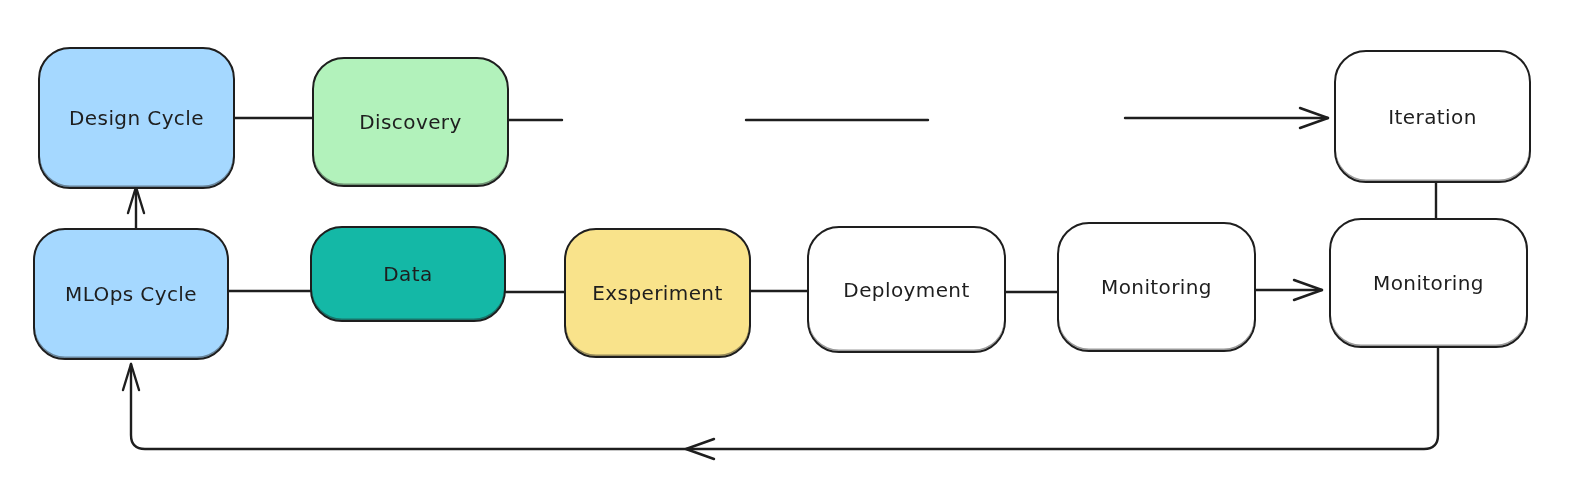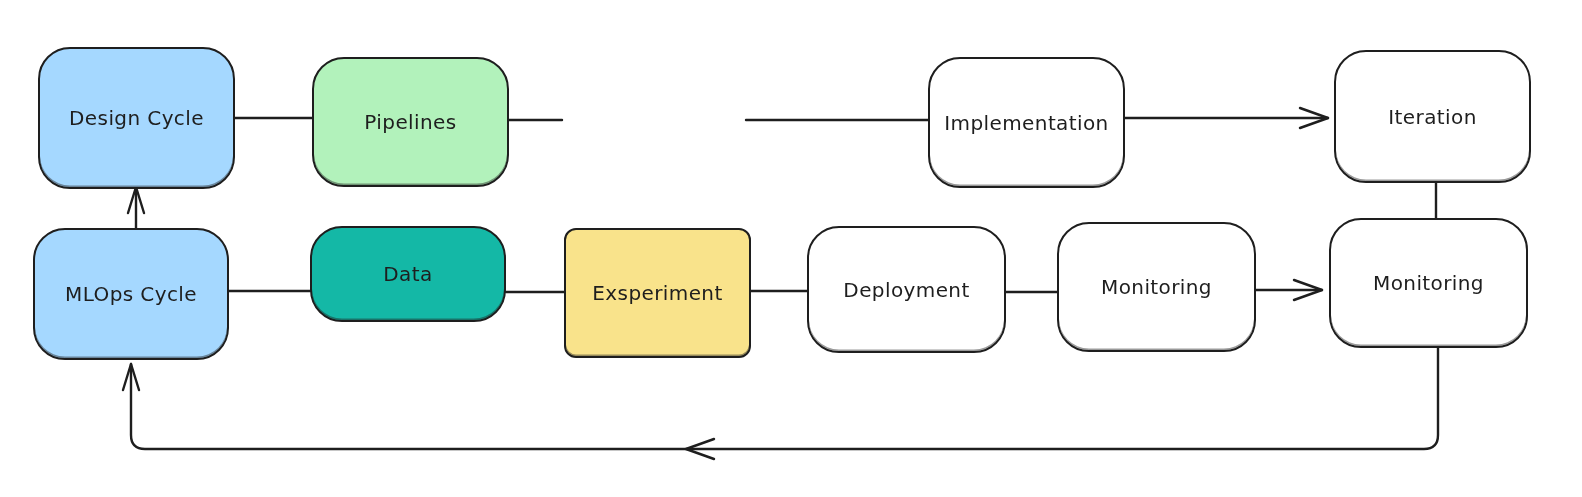--- a/index.html
+++ b/index.html
@@ -70,35 +70,32 @@
       <path d="M 1294 280 L 1322 290 L 1294 300" class="edge"></path>
       <path d="M 1438 348 L 1438 435 Q 1438 449 1424 449 L 145 449 Q 131 449 131 435 L 131 364" class="edge"></path>
       <path d="M 123 390 L 131 364 L 139 390" class="edge"></path>
       <path d="M 714 439 L 686 449 L 714 459" class="edge"></path>
     </svg>
 
   <div class="node" style="left: 38px; top: 47px; width: 197px; height: 142px; background: rgb(165, 216, 255);">
       <span class="node-label">Design Cycle</span>
     </div>
   <div class="node" style="left: 312px; top: 57px; width: 197px; height: 130px; background: rgb(178, 242, 187);">
-      <span class="node-label">Pipelines</span>
-    </div>
-  <div class="node" style="left: 928px; top: 57px; width: 197px; height: 131px; background: rgb(255, 255, 255);">
-      <span class="node-label">Implementation</span>
+      <span class="node-label">Discovery</span>
     </div>
   <div class="node" style="left: 1334px; top: 50px; width: 197px; height: 133px; background: rgb(255, 255, 255);">
       <span class="node-label">Iteration</span>
     </div>
   <div class="node" style="left: 33px; top: 228px; width: 196px; height: 132px; background: rgb(165, 216, 255);">
       <span class="node-label">MLOps Cycle</span>
     </div>
   <div class="node" style="left: 310px; top: 226px; width: 196px; height: 96px; background: #14b8a6;">
       <span class="node-label">Data</span>
     </div>
-  <div class="node" style="left: 564px; top: 228px; width: 187px; height: 130px; background: rgb(249, 227, 139); border-radius: 12px;">
+  <div class="node" style="left: 564px; top: 228px; width: 187px; height: 130px; background: rgb(249, 227, 139);">
       <span class="node-label">Exsperiment</span>
     </div>
   <div class="node" style="left: 807px; top: 226px; width: 199px; height: 127px; background: rgb(255, 255, 255);">
       <span class="node-label">Deployment</span>
     </div>
   <div class="node" style="left: 1057px; top: 222px; width: 199px; height: 130px; background: rgb(255, 255, 255);">
       <span class="node-label">Monitoring</span>
     </div>
   <div class="node" style="left: 1329px; top: 218px; width: 199px; height: 130px; background: rgb(255, 255, 255);">
       <span class="node-label">Monitoring</span>

